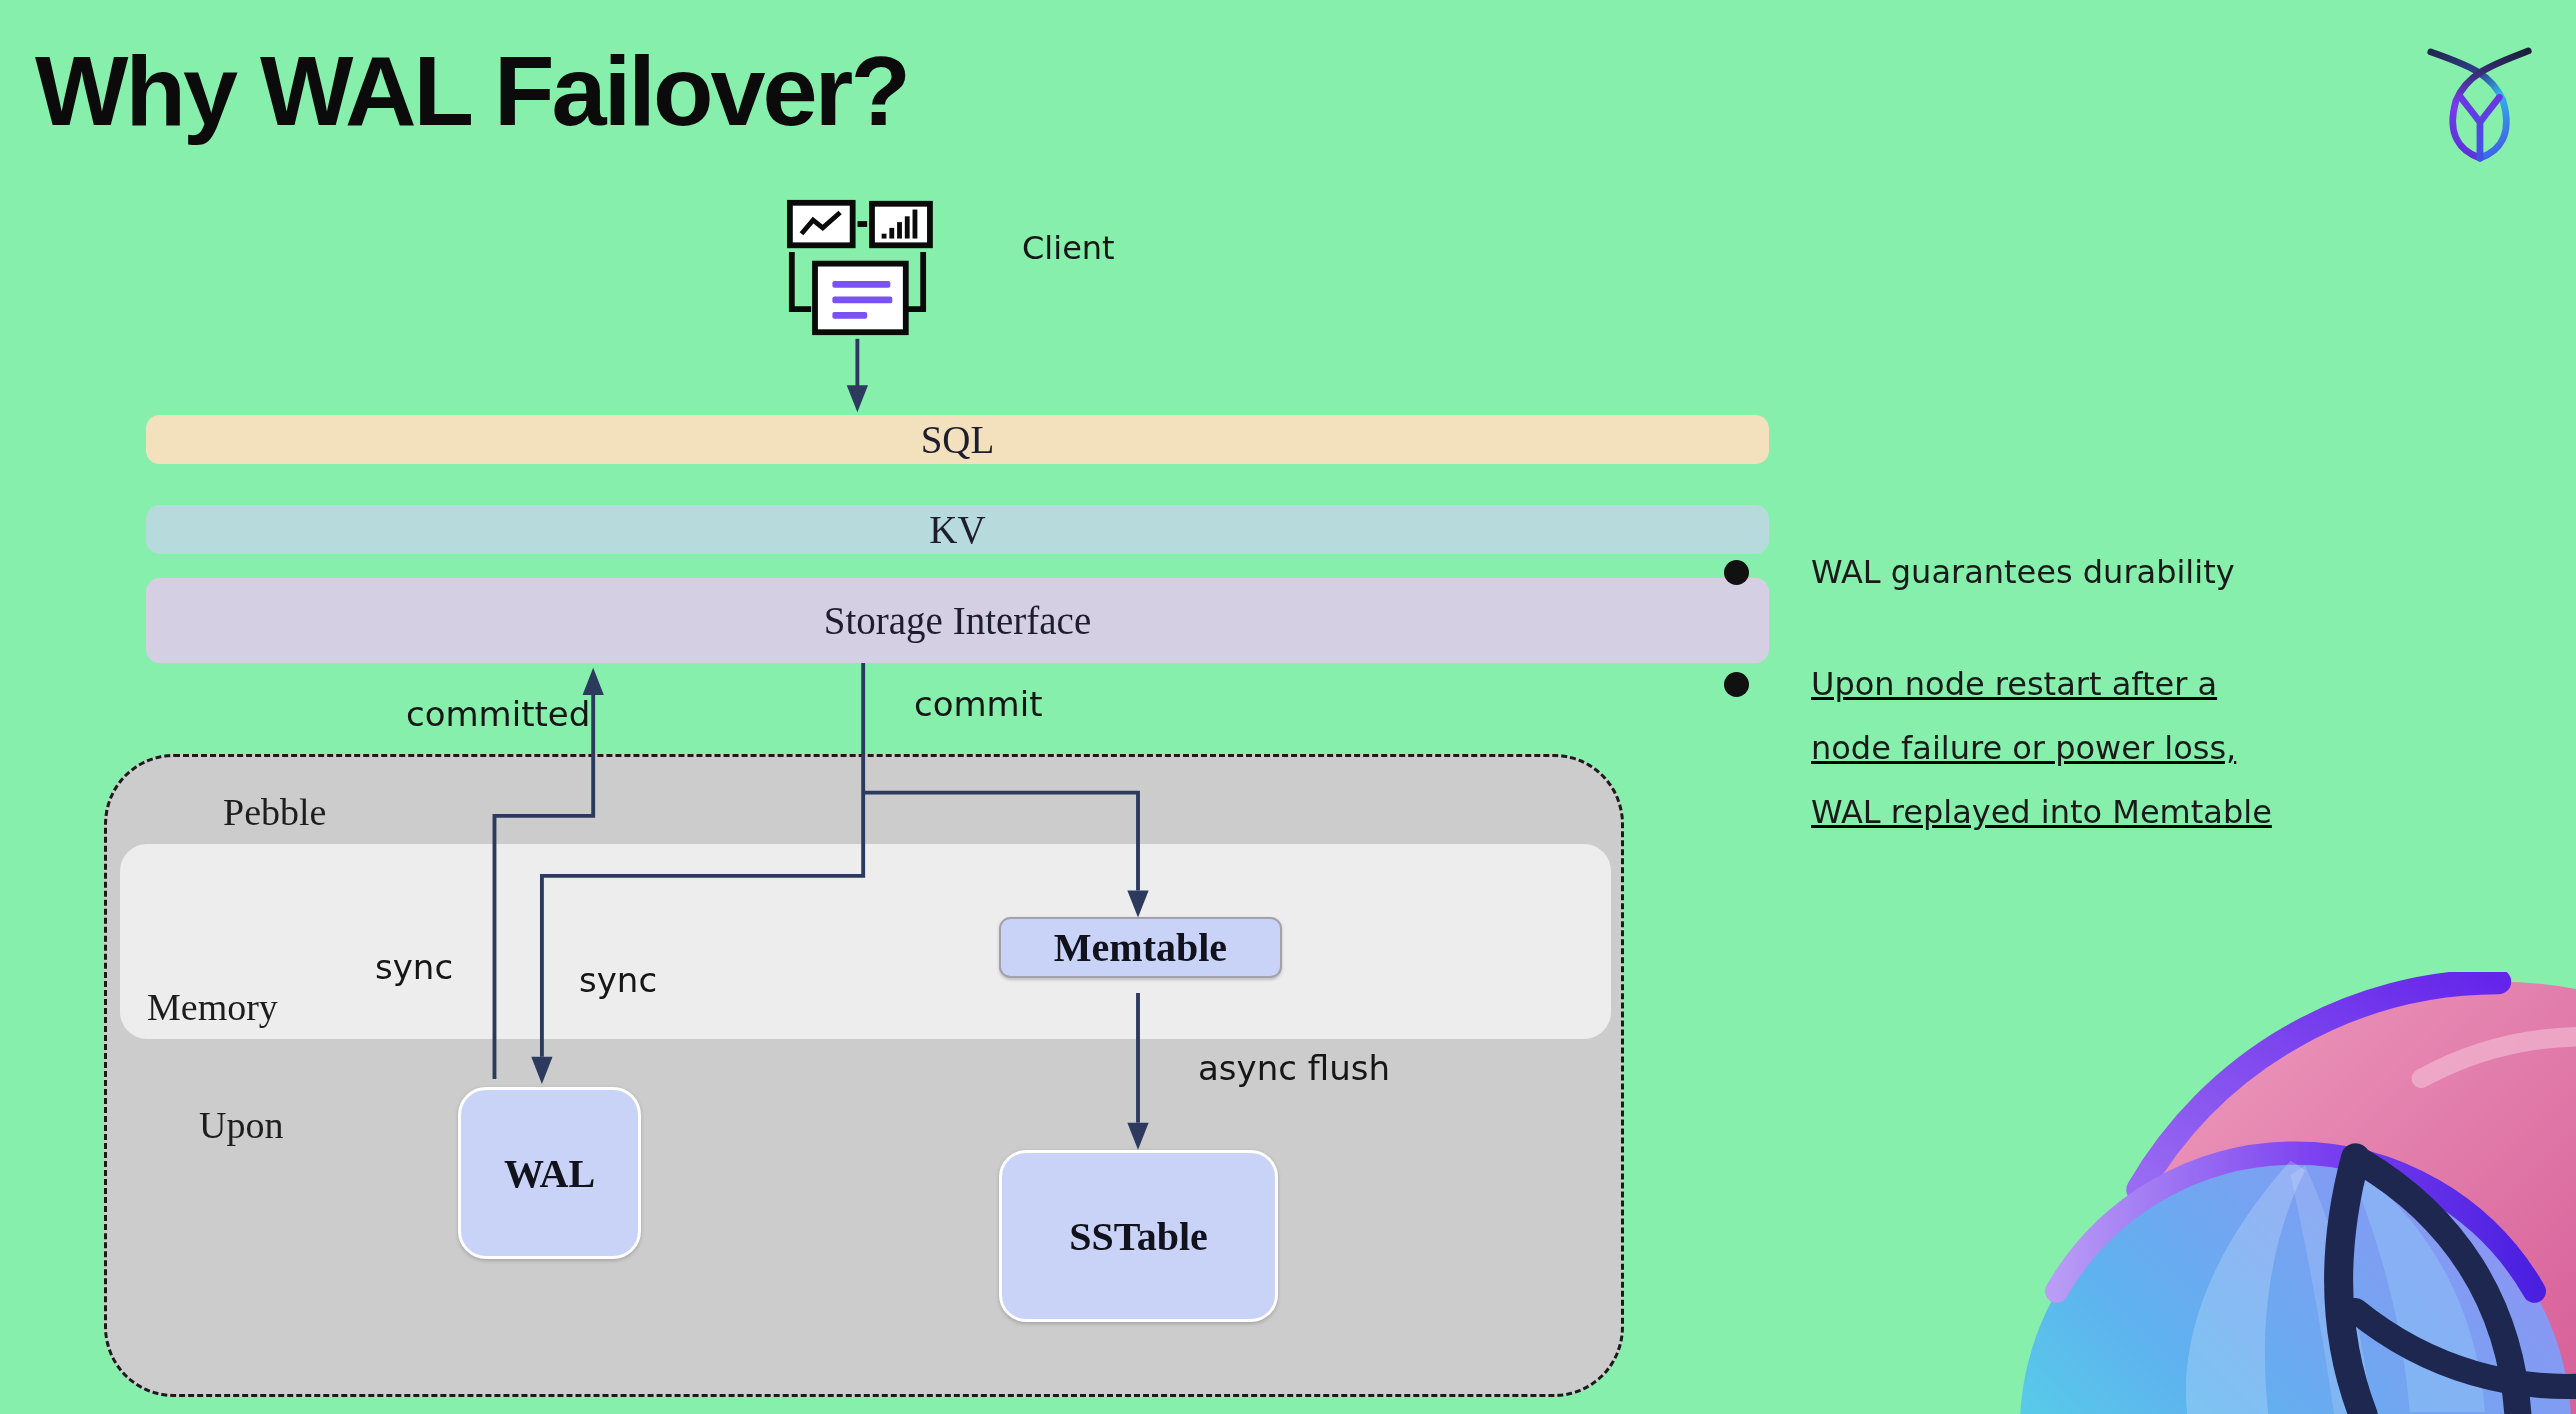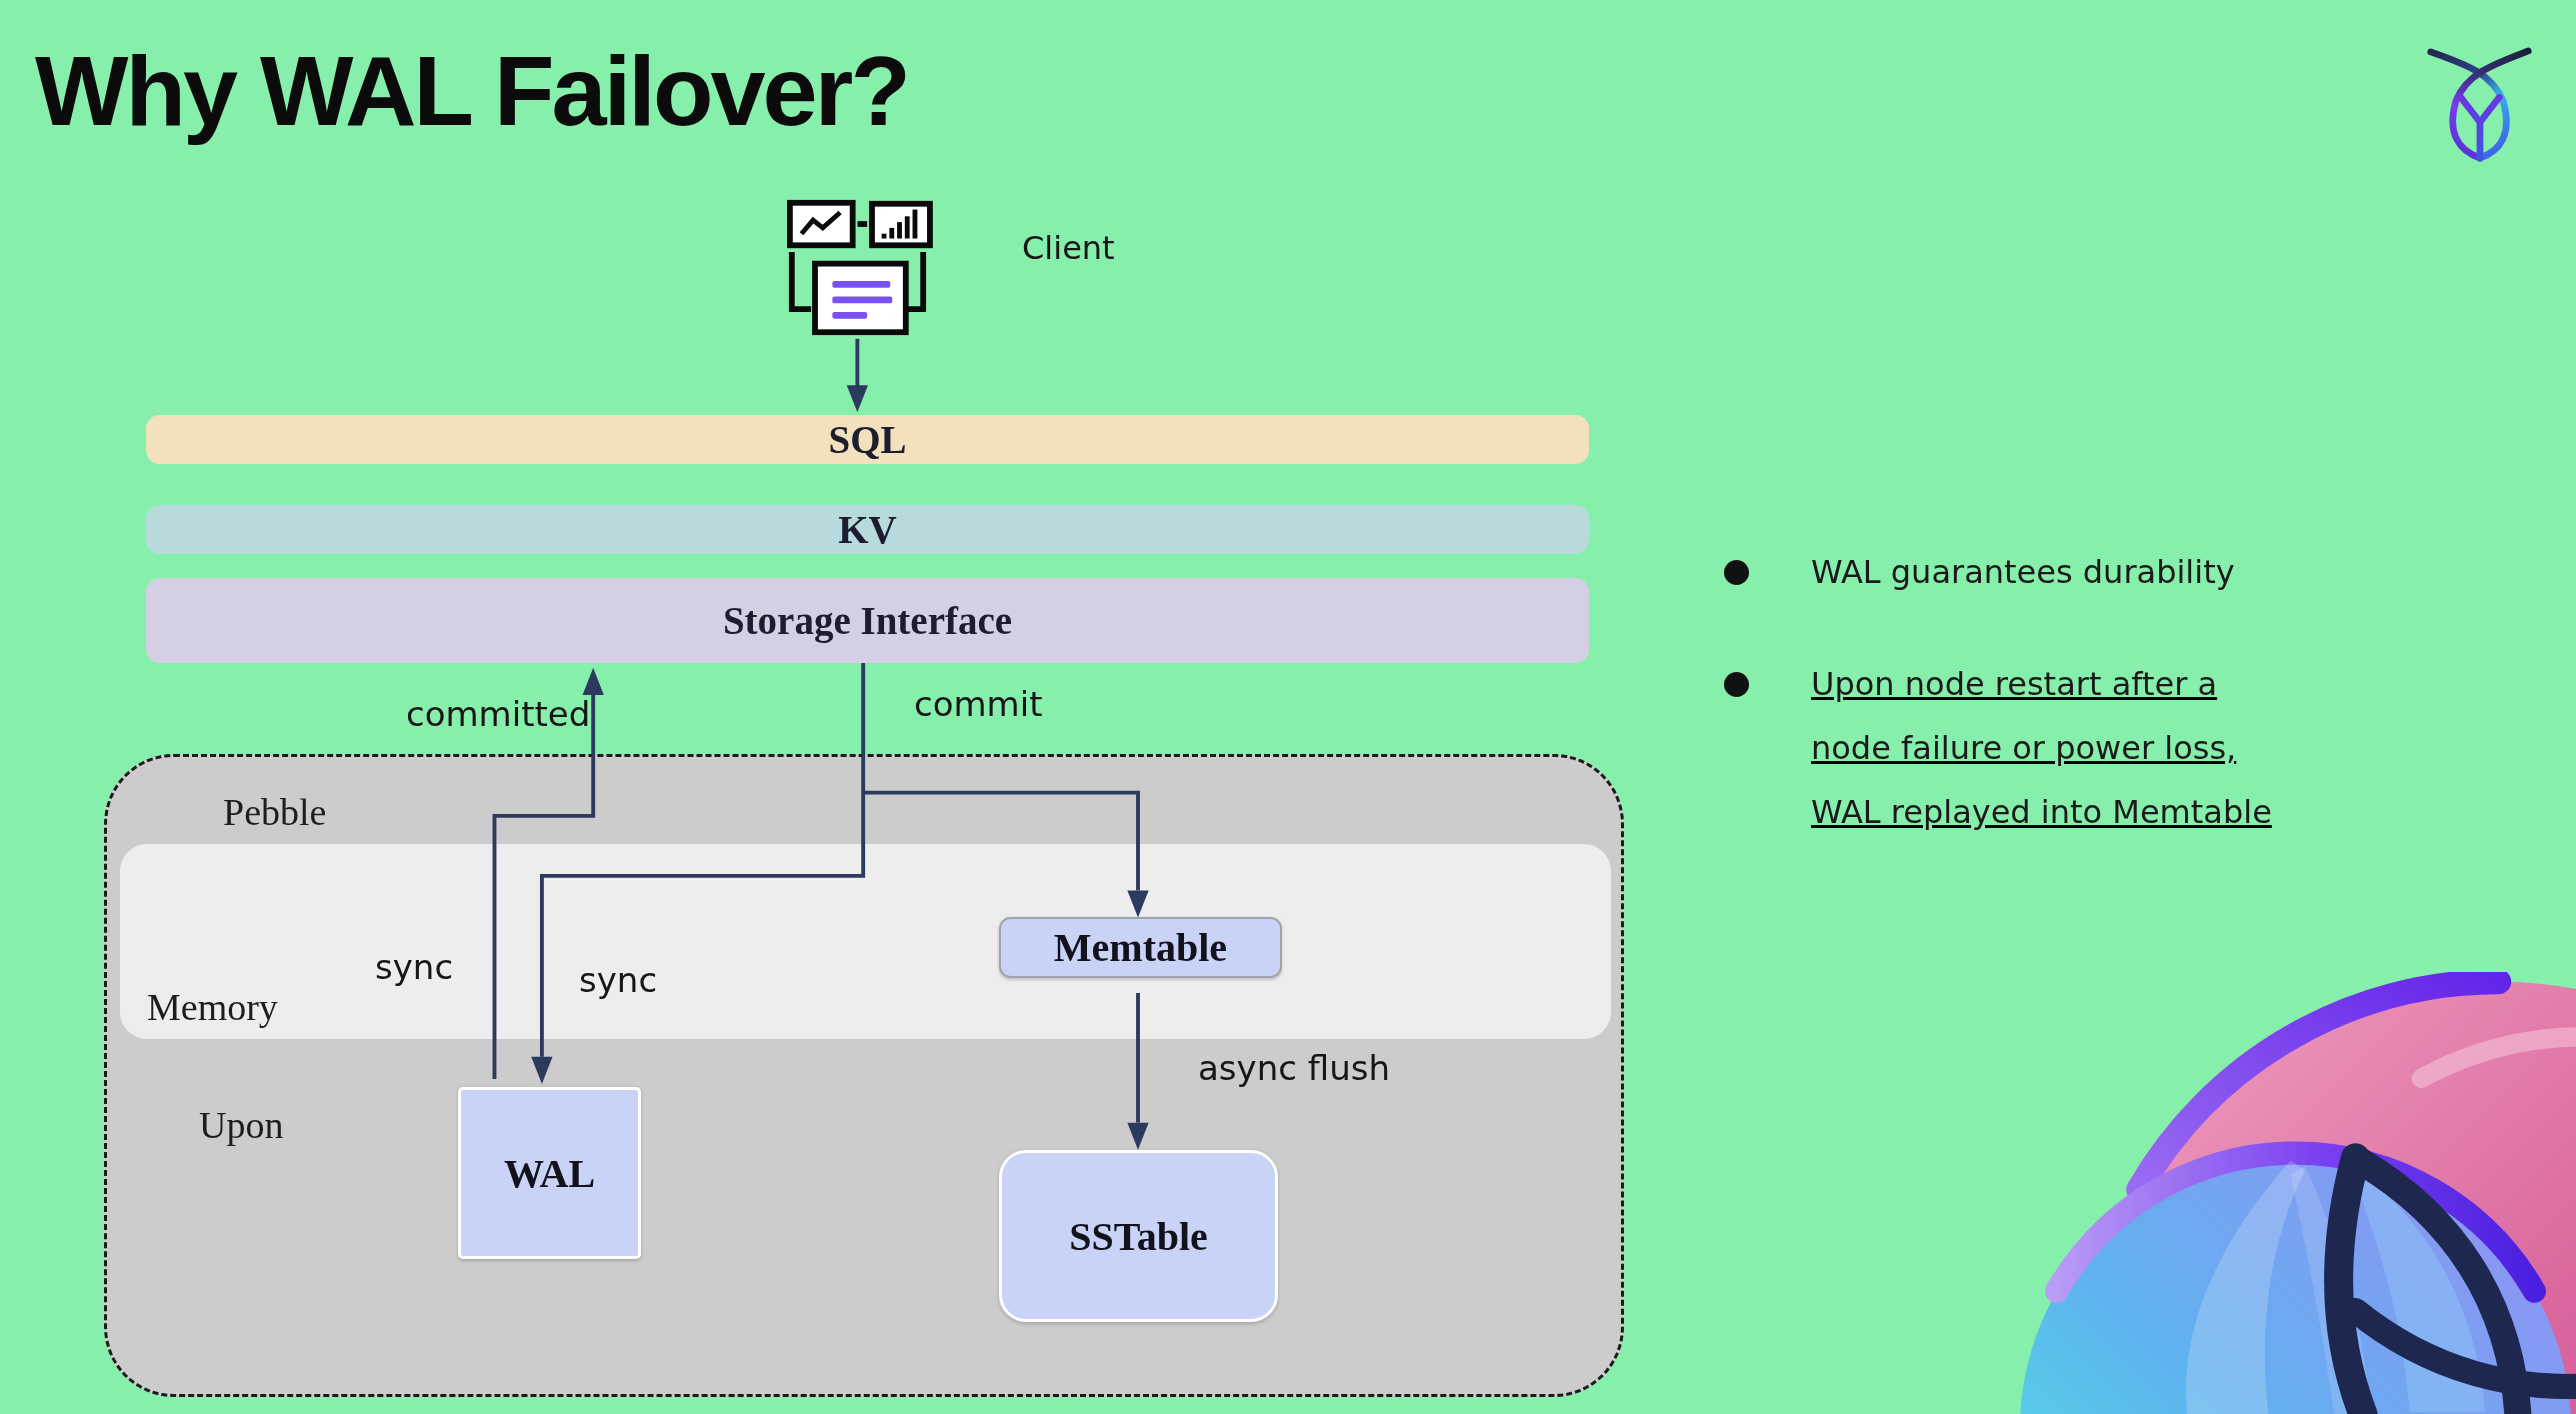--- a/index.html
+++ b/index.html
@@ -15,23 +15,23 @@
   .abs{position:absolute;}
   
   .title{
     left:35px;top:29px;
     font-family:"Liberation Sans","DejaVu Sans",sans-serif;
     font-weight:700;font-size:99px;letter-spacing:-2.9px;color:#0b0b0b;
     line-height:1.25;white-space:nowrap;
   }
   
   .layer-bar{
-    left:146px;width:1443px;border-radius:13.5px;
+    left:146px;width:1623px;border-radius:13.5px;
     display:flex;align-items:center;justify-content:center;
-    font-family:var(--serif);font-size:39px;color:#1d1d2e;font-weight:bold;
+    font-family:var(--serif);font-size:39px;color:#1d1d2e;
   }
   .bar-sql{top:415px;height:49px;}
   .bar-kv{top:505px;height:49px;align-items:center;}
   .bar-si{top:578px;height:85px;}
   
   .pebble{
     left:104px;top:754px;width:1520px;height:643px;
     background:#cccccc;border:3.9px dashed #1b1b1b;border-radius:70px;
     box-sizing:border-box;
   }
@@ -46,21 +46,21 @@
   .lbl-memory{left:147px;top:987px;}
   .lbl-disk{left:199px;top:1105px;}
   
   .node{
     display:flex;align-items:center;justify-content:center;
     font-family:var(--serif);font-weight:700;font-size:40px;color:#12121c;
     box-sizing:border-box;background:#c9d3f7;
   }
   .node-wal{
     left:458px;top:1087px;width:183px;height:172px;
-    border:3.9px solid #ffffff;border-radius:5px;
+    border:3.9px solid #ffffff;border-radius:28px;
     box-shadow:0 1.9px 3.9px rgba(60,60,70,.25);
   }
   .node-memtable{
     left:999px;top:917px;width:283px;height:61px;
     border:2.9px solid #a2a2ac;border-radius:11.6px;
     box-shadow:0 1.9px 2.9px rgba(60,60,70,.25);
   }
   .node-sstable{
     left:999px;top:1150px;width:279px;height:172px;
     border:3.9px solid #ffffff;border-radius:27px;

